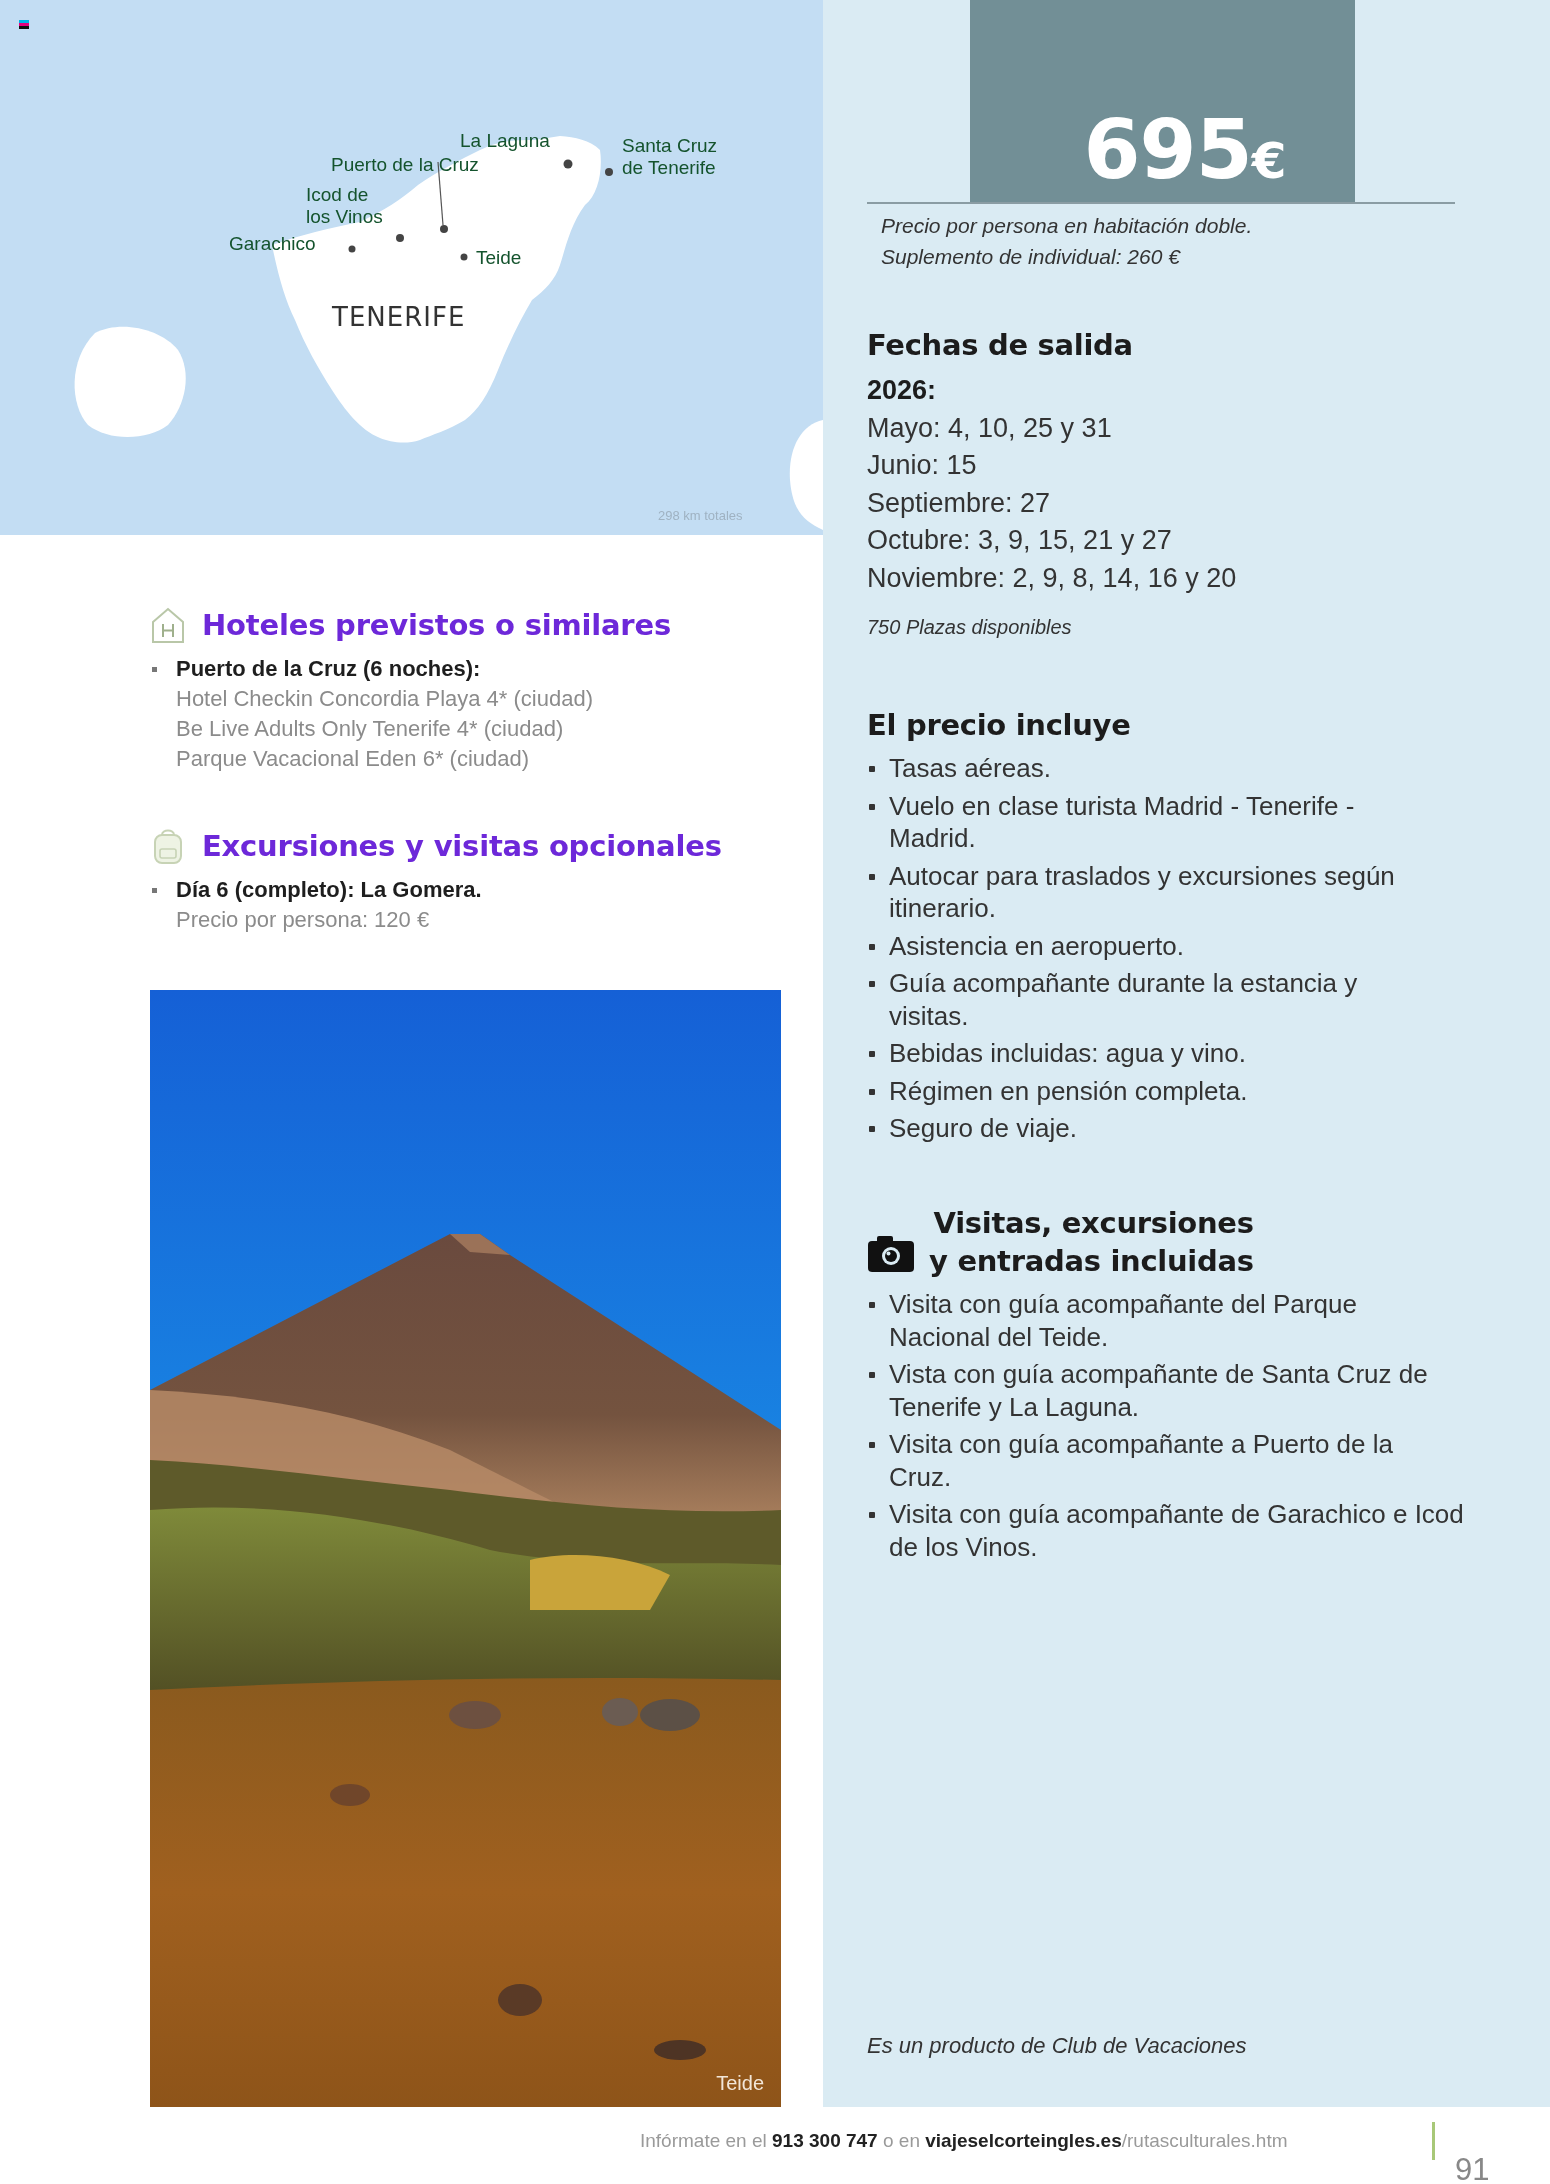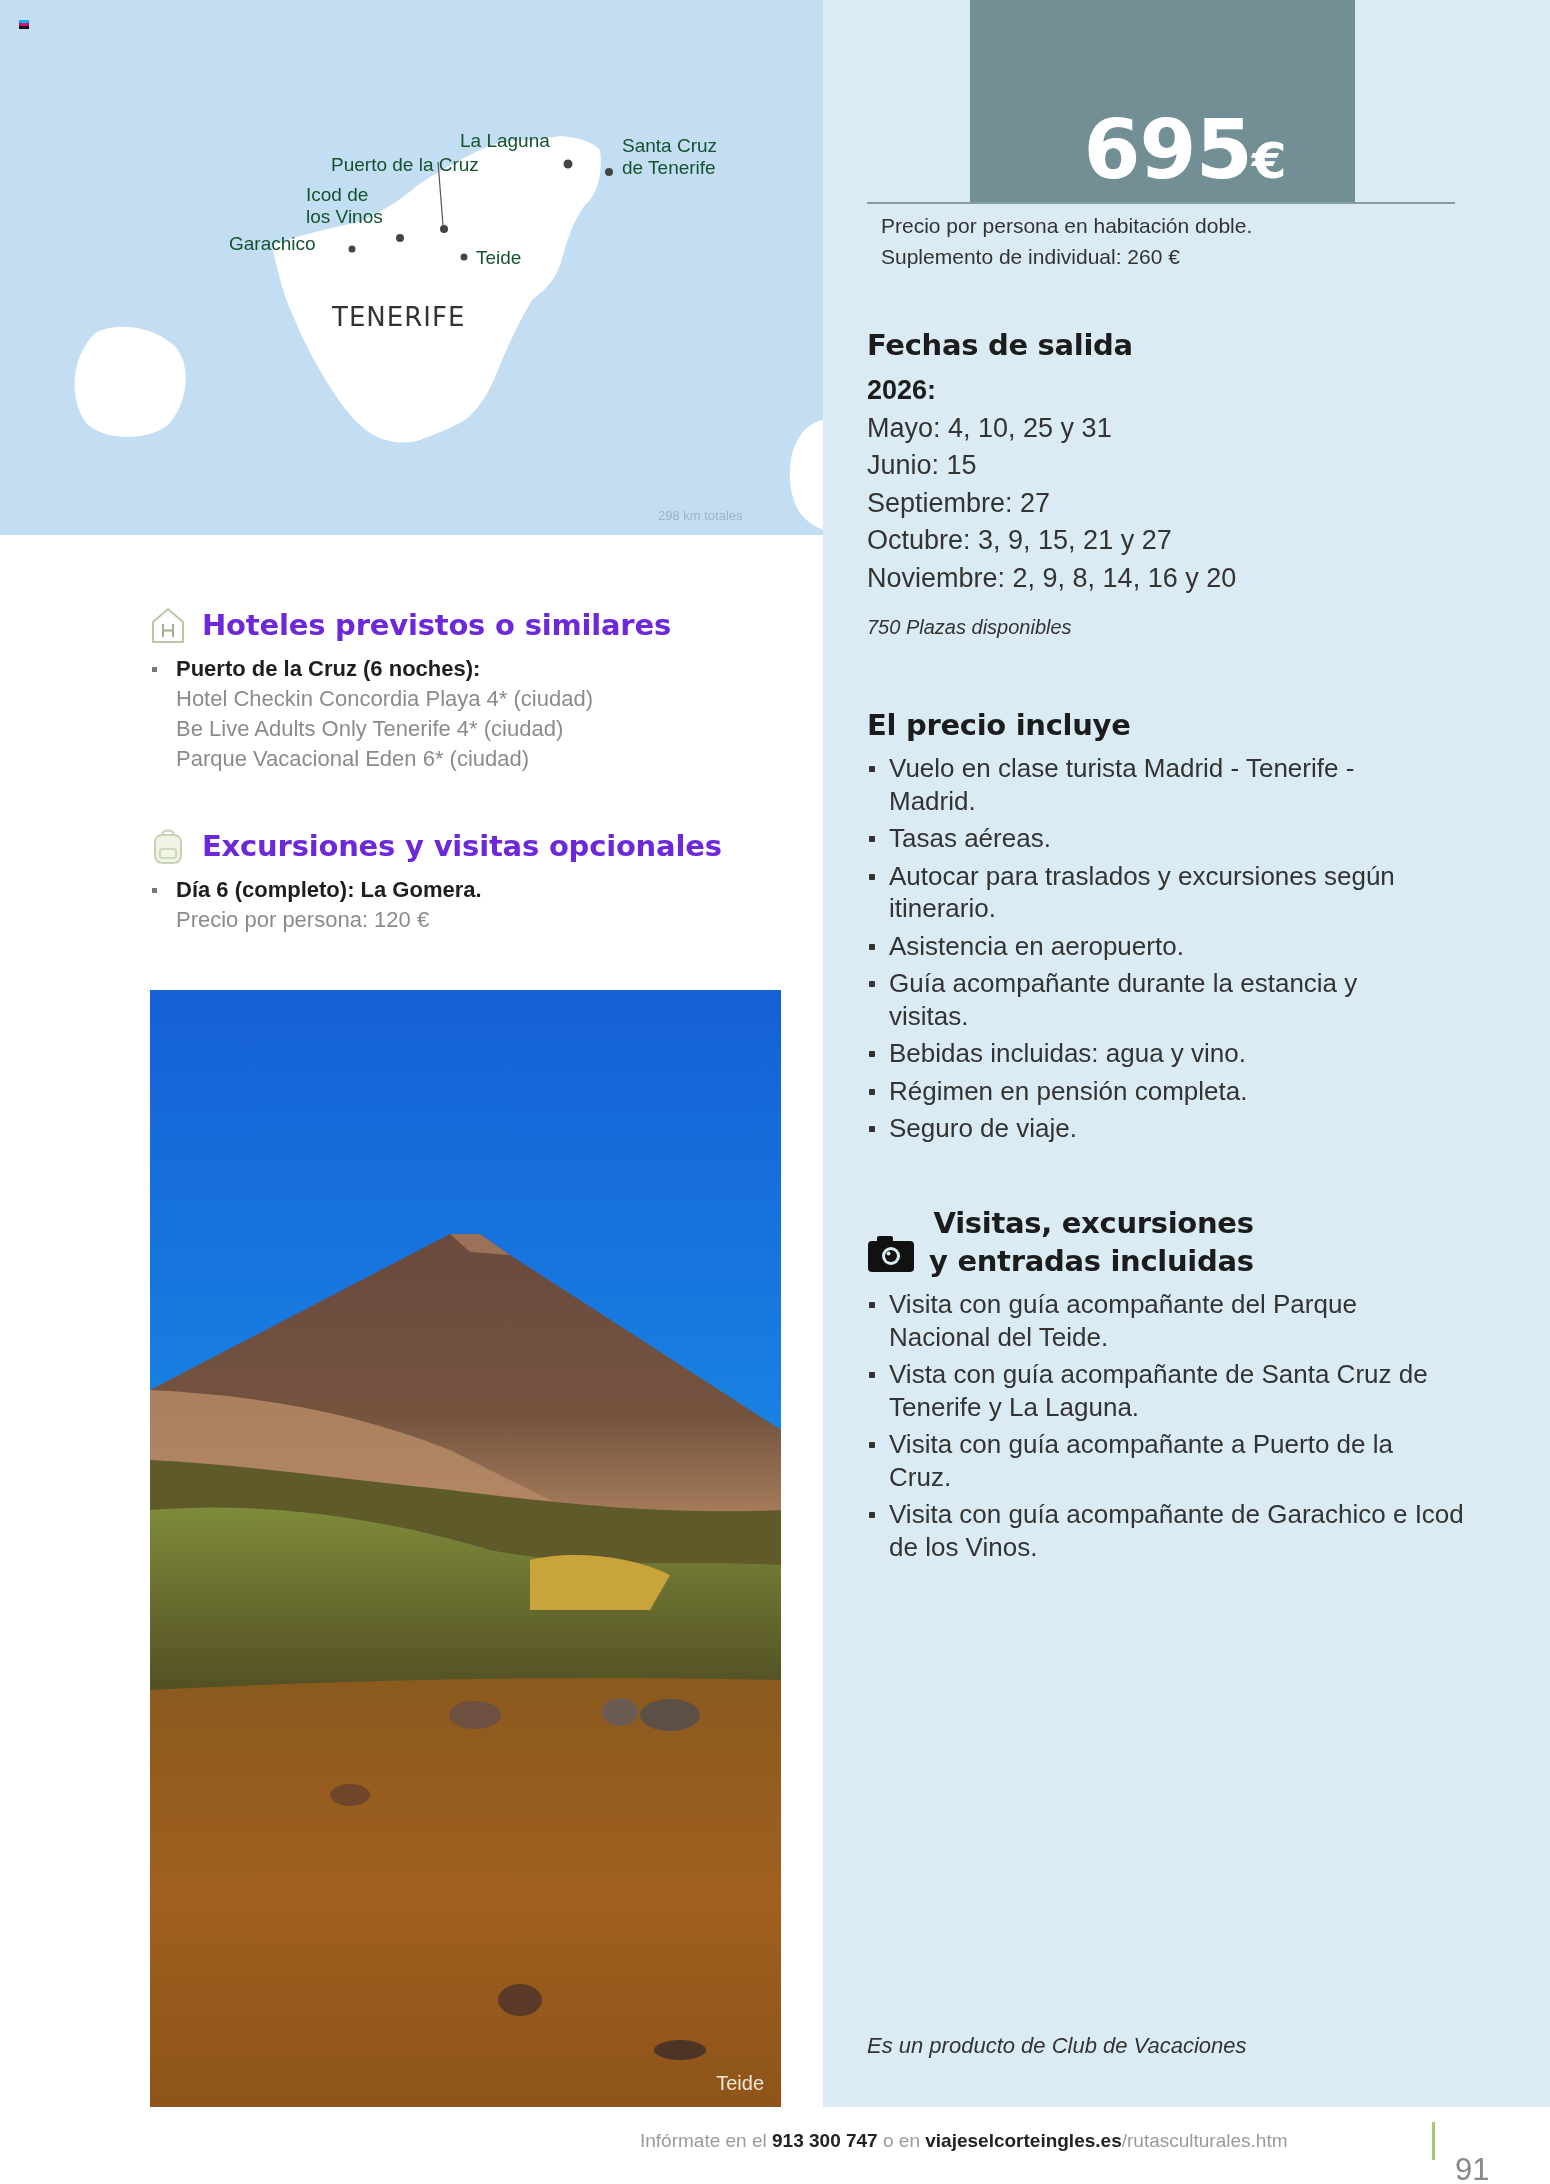--- a/index.html
+++ b/index.html
@@ -14,21 +14,21 @@
   .map-label { position: absolute; font-family: "Liberation Sans", sans-serif; font-size: 19px; color: #14532d; line-height: 22px; white-space: nowrap; }
   .map-island-label { position: absolute; font-family: "DejaVu Sans", sans-serif; font-size: 26px; color: #333; letter-spacing: 1px; }
   .map-scale { position: absolute; left: 658px; top: 508px; font-size: 13px; color: #9fb2c2; }
 
   
   .panel { position: absolute; left: 823px; top: 0; width: 727px; height: 2107px; background: #daebf3; }
   .price-box { position: absolute; left: 147px; top: 0; width: 385px; height: 203px; background: #728f96; }
   .price-value { position: absolute; left: 0; right: 0; bottom: 6px; text-align: center; color: #fff; font-family: "DejaVu Sans", sans-serif; font-weight: bold; font-size: 82px; letter-spacing: -1px; margin-left: 44px; }
   .price-value .cur { font-size: 50px; }
   .price-rule { position: absolute; left: 44px; top: 202px; width: 588px; height: 2px; background: #8a9ca3; }
-  .price-notes { position: absolute; left: 58px; top: 210px; font-size: 21px; line-height: 31px; color: #333; }
+  .price-notes { position: absolute; left: 58px; top: 210px; font-style: italic; font-size: 21px; line-height: 31px; color: #333; }
 
   .sec-title { position: absolute; font-family: "DejaVu Sans", sans-serif; font-weight: bold; font-size: 29px; color: #1c1c1c; letter-spacing: -0.3px; text-align: right; }
   .dates { position: absolute; left: 44px; top: 372px; font-size: 27px; line-height: 37.5px; color: #333; }
   .dates .year { font-weight: bold; color: #1c1c1c; }
   .plazas { position: absolute; left: 44px; top: 616px; font-style: italic; font-size: 20px; color: #333; }
 
   ul.blist { position: absolute; list-style: none; font-size: 26px; line-height: 32.5px; color: #333; }
   ul.blist li { position: relative; padding-left: 22px; margin-bottom: 5px; }
   ul.blist li::before { content: ""; position: absolute; left: 2px; top: 14px; width: 6px; height: 6px; background: #333; border-radius: 1px; }
 
@@ -115,22 +115,22 @@
     <div>Mayo: 4, 10, 25 y 31</div>
     <div>Junio: 15</div>
     <div>Septiembre: 27</div>
     <div>Octubre: 3, 9, 15, 21 y 27</div>
     <div>Noviembre: 2, 9, 8, 14, 16 y 20</div>
   </div>
   <div class="plazas">750  Plazas disponibles</div>
 
   <div class="sec-title" style="left:44px;top:708px;">El precio incluye</div>
   <ul class="blist" style="left:44px;top:752px;width:560px;">
+    <li>Tasas aéreas.</li>
     <li style="width:520px;">Vuelo en clase turista Madrid - Tenerife - Madrid.</li>
-    <li>Tasas aéreas.</li>
     <li>Autocar para traslados y excursiones según itinerario.</li>
     <li>Asistencia en aeropuerto.</li>
     <li>Guía acompañante durante la estancia y visitas.</li>
     <li>Bebidas incluidas: agua y vino.</li>
     <li>Régimen en pensión completa.</li>
     <li>Seguro de viaje.</li>
   </ul>
 
   <svg class="cam-icon" viewBox="0 0 48 38">
     <rect x="1" y="6" width="46" height="31" rx="4" fill="#111"></rect>

